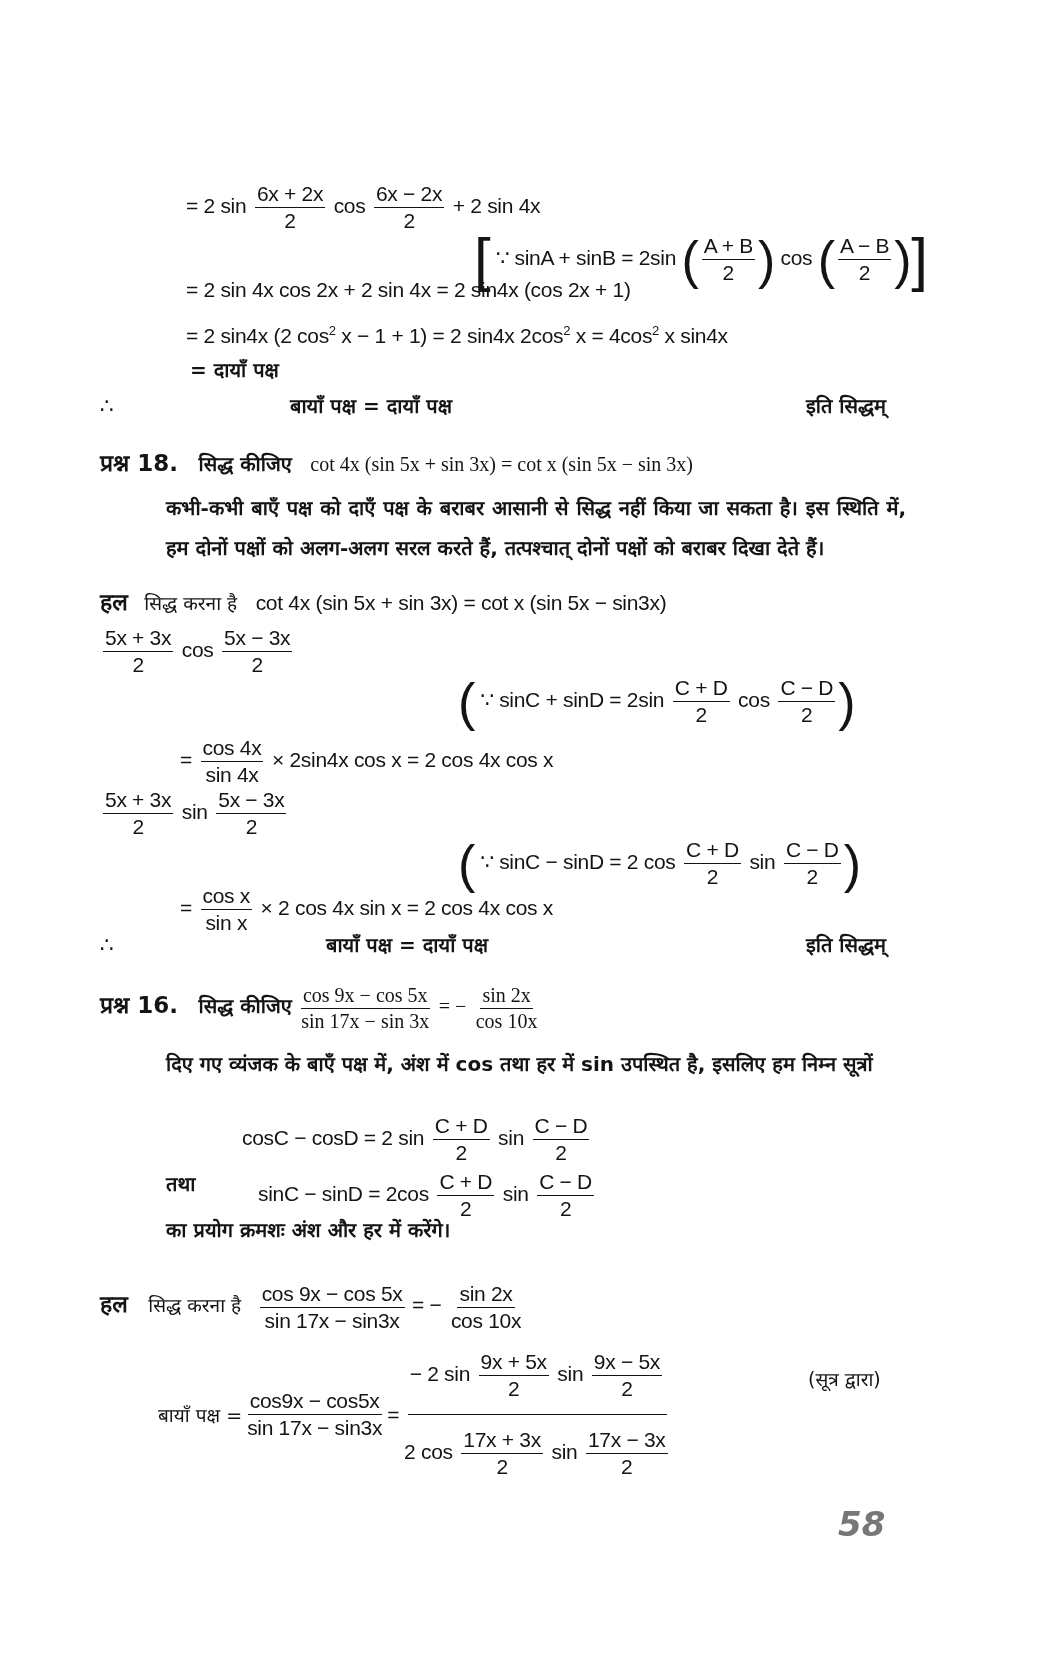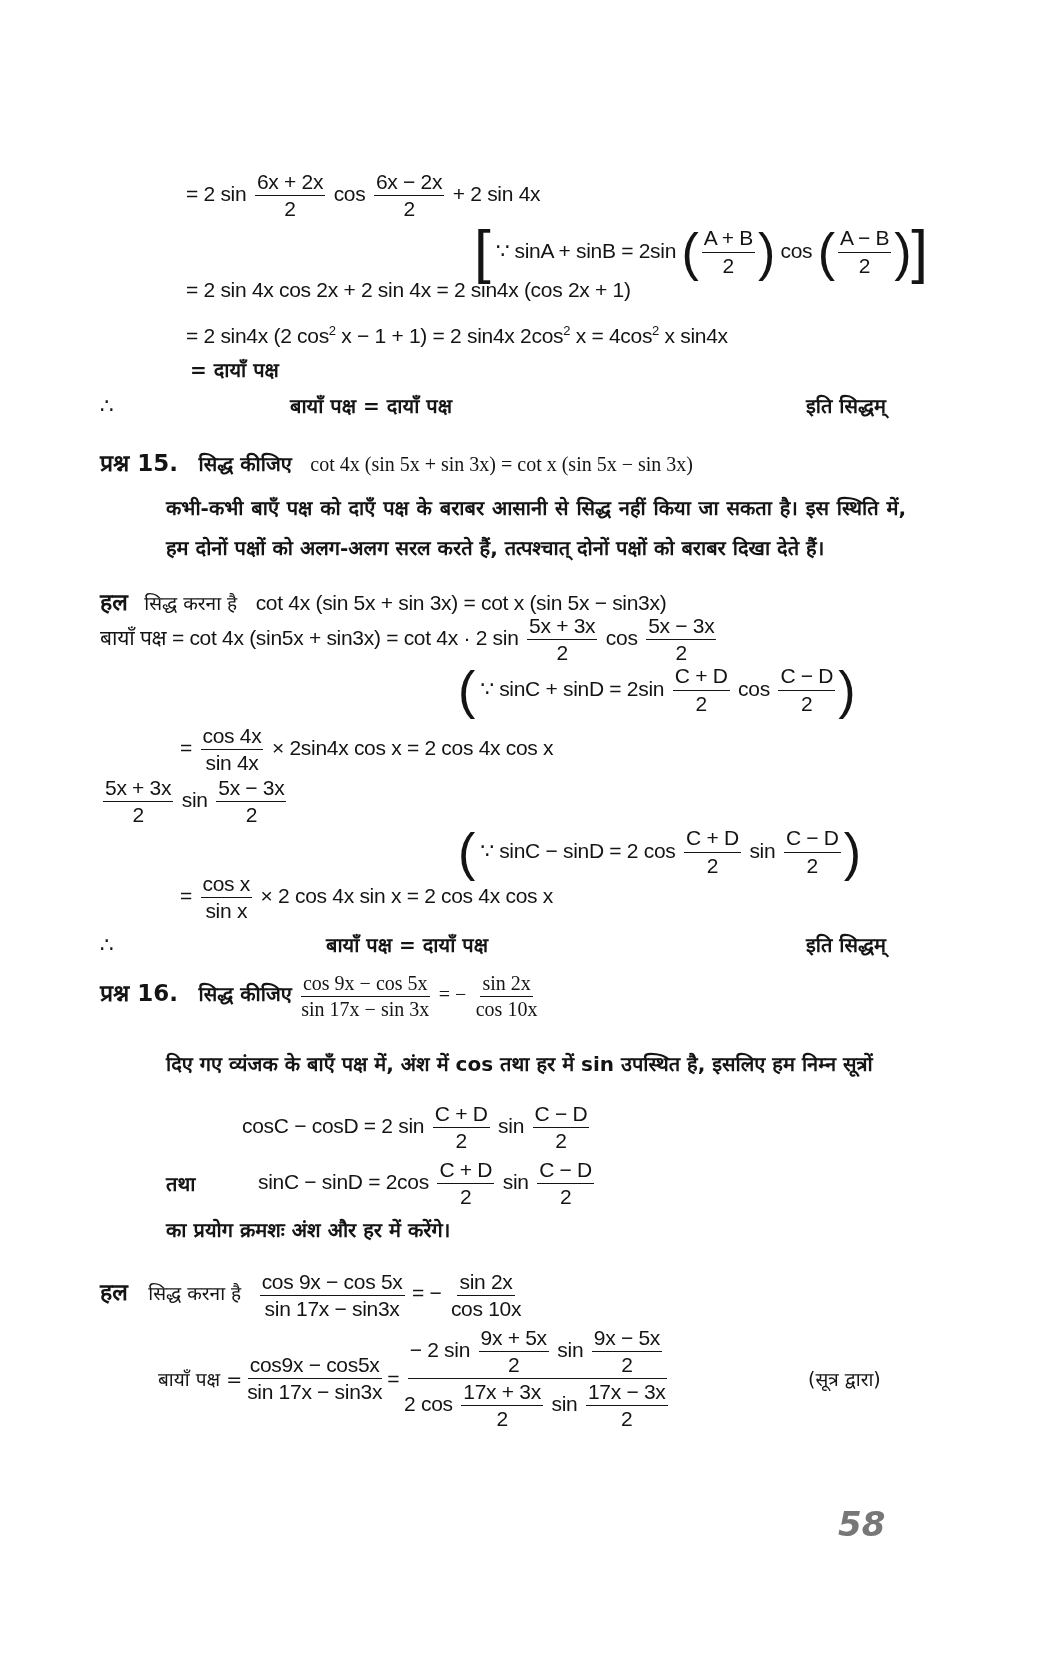--- a/index.html
+++ b/index.html
@@ -7,21 +7,21 @@
     width: 1054px; height: 1661px; background: #ffffff; color: #141414;
     font-family: "Liberation Sans", "DejaVu Sans", sans-serif;
     position: relative; overflow: hidden;
   }
   .abs { position: absolute; white-space: nowrap; }
   .math { font-family: "Liberation Sans", "DejaVu Sans", sans-serif; font-size: 21px; letter-spacing: -0.3px; }
   .serif { font-family: "Liberation Serif", "DejaVu Serif", serif; font-size: 20px; }
   .hi { font-family: "DejaVu Sans", sans-serif; font-size: 20px; font-weight: bold; }
   .hi-n { font-family: "DejaVu Sans", sans-serif; font-size: 19px; }
   .qlabel { font-family: "DejaVu Sans", sans-serif; font-size: 23px; font-weight: bold; }
-  .frac { display: inline-flex; flex-direction: column; align-items: center; vertical-align: middle; margin: 0 3px; }
+  .frac { display: inline-flex; flex-direction: column; align-items: center; vertical-align: middle; margin: 12px 3px; }
   .frac .num { border-bottom: 1.6px solid #141414; padding: 0 2px 1px; line-height: 1.15; }
   .frac .den { padding: 1px 2px 0; line-height: 1.15; }
   .big-paren { font-size: 52px; font-weight: 200; vertical-align: middle; line-height: 1; }
   .big-brack { font-size: 60px; font-weight: 200; vertical-align: middle; line-height: 1; }
   sup { font-size: 13px; }
   .para { width: 740px; white-space: normal; line-height: 40px; text-align: justify; }
   .page-num { font-family: "DejaVu Sans", sans-serif; font-size: 34px; font-weight: bold; color: #777; font-style: italic; }
 </style>
 </head>
 <body>
@@ -57,35 +57,34 @@
 <div class="abs math" style="left:186px;top:278px;">= 2 sin 4x cos 2x + 2 sin 4x = 2 sin4x (cos 2x + 1)</div>
 <div class="abs math" style="left:186px;top:323px;">
   <span>= 2 sin4x (2 cos</span><sup>2</sup><span> x − 1 + 1) = 2 sin4x 2cos</span><sup>2</sup><span> x = 4cos</span><sup>2</sup><span> x sin4x</span>
 </div>
 <div class="abs hi" style="left:190px;top:356px;">= दायाँ पक्ष</div>
 <div class="abs math" style="left:100px;top:394px;">∴</div>
 <div class="abs hi" style="left:290px;top:392px;">बायाँ पक्ष = दायाँ पक्ष</div>
 <div class="abs hi" style="left:806px;top:392px;">इति सिद्धम्</div>
 
 <div class="abs" style="left:100px;top:446px;">
-  <span class="qlabel">प्रश्न 15.</span>
+  <span class="qlabel">प्रश्न 18.</span>
   <span class="hi" style="margin-left:16px;">सिद्ध कीजिए</span>
   <span class="serif" style="margin-left:14px;">cot 4x (sin 5x + sin 3x) = cot x (sin 5x − sin 3x)</span>
 </div>
 
 <div class="abs hi para" style="left:166px;top:488px;">कभी-कभी बाएँ पक्ष को दाएँ पक्ष के बराबर आसानी से सिद्ध नहीं किया जा सकता है। इस स्थिति में, हम दोनों पक्षों को अलग-अलग सरल करते हैं, तत्पश्चात् दोनों पक्षों को बराबर दिखा देते हैं।</div>
 
 <div class="abs" style="left:100px;top:585px;">
   <span class="qlabel">हल</span>
   <span class="hi-n" style="margin-left:12px;">सिद्ध करना है</span>
   <span class="math" style="margin-left:14px;">cot 4x (sin 5x + sin 3x) = cot x (sin 5x − sin3x)</span>
 </div>
 
 <div class="abs math" style="left:100px;top:614px;">
-  <span>बायाँ पक्ष = cot 4x (sin5x + sin3x) = cot 4x · 2 sin</span>
   <span class="frac">
       <span class="num">5x + 3x</span>
       <span class="den">2</span>
     </span>
   <span>cos</span>
   <span class="frac">
       <span class="num">5x − 3x</span>
       <span class="den">2</span>
     </span>
 </div>

